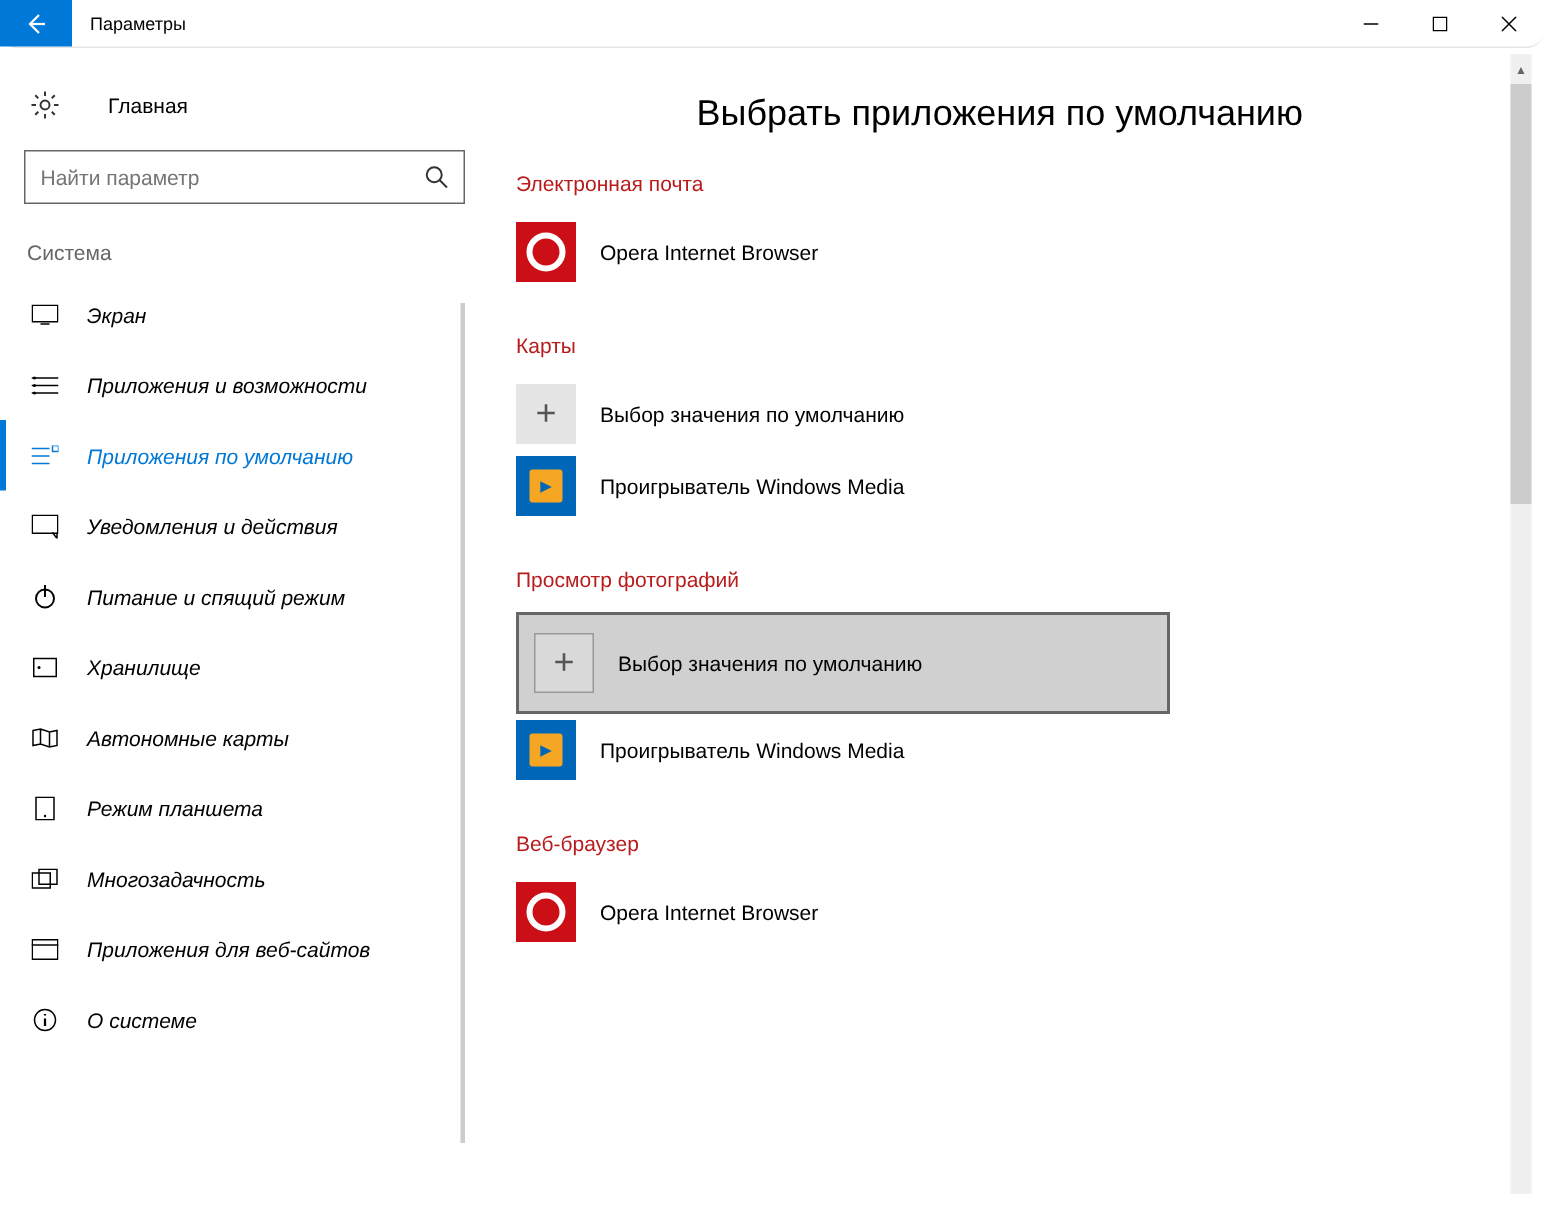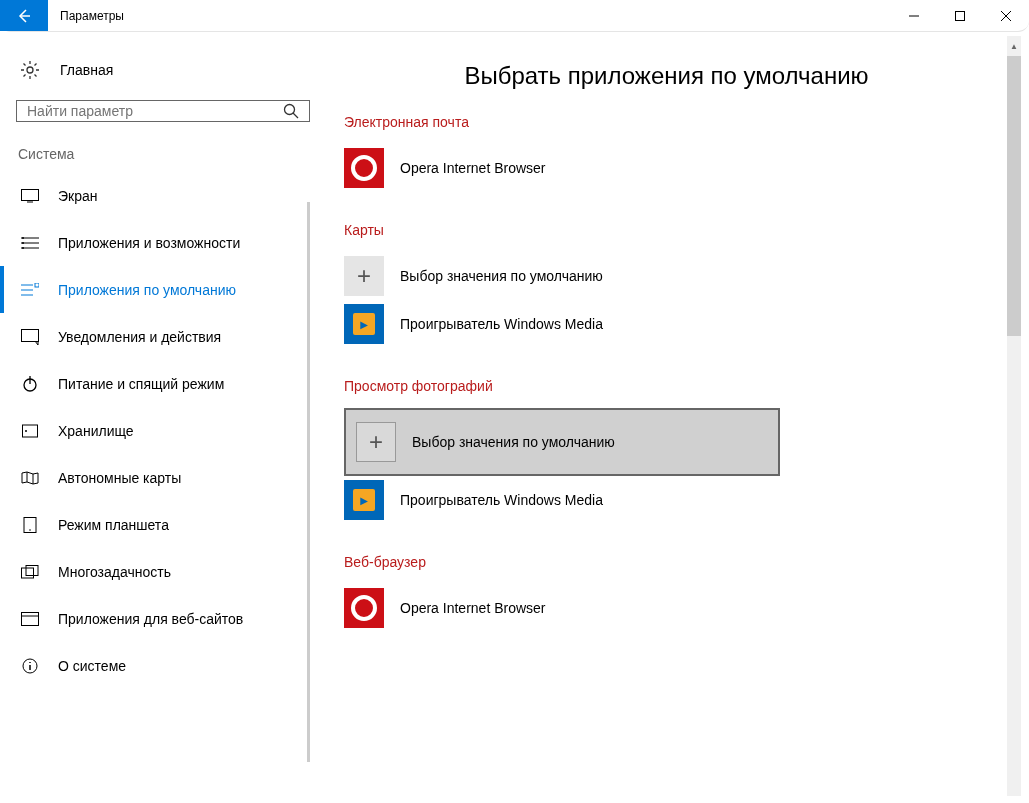--- a/index.html
+++ b/index.html
@@ -7,32 +7,32 @@
 
 .titlebar { height: 32px; display: flex; align-items: stretch; border-bottom: 1px solid #e5e5e5; border-radius: 11px; }
 .back-btn { width: 48px; background: #0078d7; display: flex; align-items: center; justify-content: center; color: #fff; }
 .title-text { flex: 1; display: flex; align-items: center; padding-left: 12px; font-size: 12px; color: #000; }
 .win-controls { display: flex; }
 .win-btn { width: 46px; display: flex; align-items: center; justify-content: center; color: #000; font-size: 10px; }
 
 .body-area { display: flex; height: calc(803px - 32px); position: relative; }
 
 .sidebar { width: 310px; padding: 20px 0 0 0; position: relative; }
-.home-row { display: flex; align-items: center; padding: 8px 20px; gap: 20px; cursor: default; }
+.home-row { display: flex; align-items: center; padding: 8px 20px; gap: 32px; cursor: default; }
 .home-row .icon { width: 20px; height: 20px; display: flex; align-items: center; justify-content: center; color: #333; }
 .home-row .label { font-size: 14px; color: #000; }
 
 .search-wrap { padding: 12px 20px 16px 16px; }
-.search-box { width: 294px; height: 22px; border: 1px solid #666; display: flex; align-items: center; padding: 0 10px; }
+.search-box { width: 294px; height: 36px; border: 1px solid #666; display: flex; align-items: center; padding: 0 10px; }
 .search-box input { flex: 1; border: none; outline: none; font-size: 14px; background: transparent; }
 .search-box .sicon { color: #333; }
 
 .group-header { padding: 8px 20px 10px 18px; font-size: 14px; color: #666; }
 
-.nav-list { position: relative; }
+.nav-list { position: relative; font-style: italic; }
 .nav-item { display: flex; align-items: center; height: 47px; padding: 0 20px; gap: 18px; cursor: default; }
 .nav-item .nicon { width: 20px; height: 20px; display: flex; align-items: center; justify-content: center; color: #000; }
 .nav-item .nlabel { font-size: 14px; color: #000; }
 .nav-item.active { border-left: 4px solid #0078d7; padding-left: 16px; }
 .nav-item.active .nicon, .nav-item.active .nlabel { color: #0078d7; }
 
 .sidebar-scroll { position: absolute; right: 0; top: 170px; width: 3px; height: 560px; background: #ccc; }
 
 .content { flex: 1; padding: 30px 40px 0 34px; overflow: hidden; position: relative; }
 .page-title { font-size: 24px; font-weight: 400; color: #000; margin-bottom: 24px; text-align: center; }

